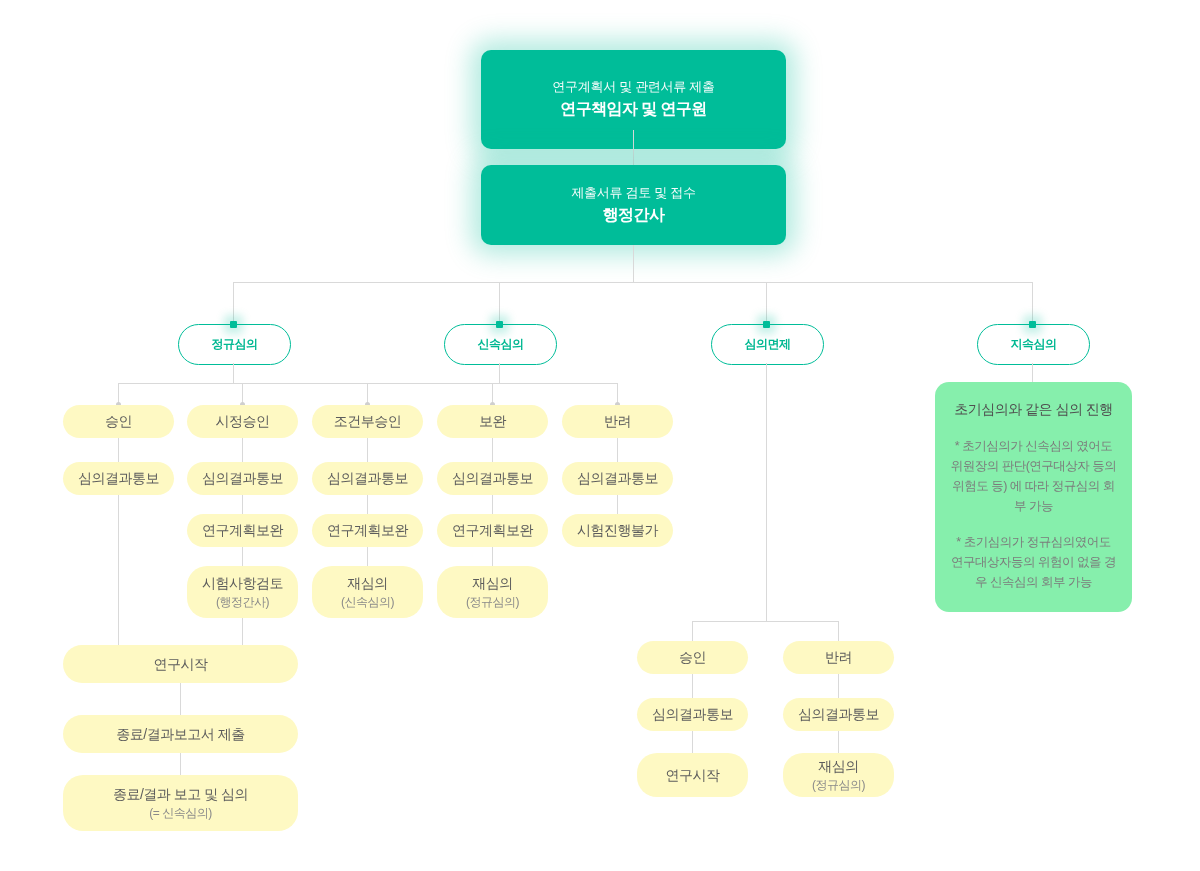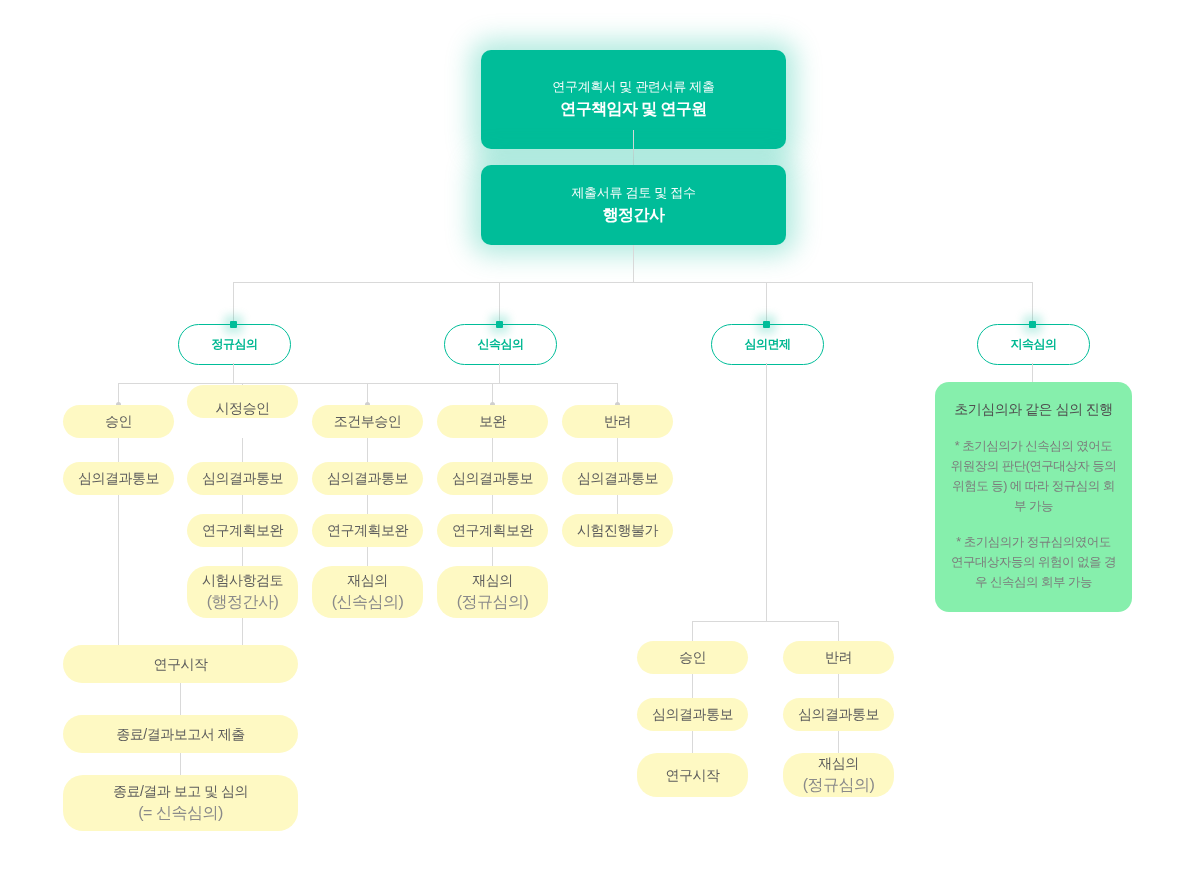--- a/index.html
+++ b/index.html
@@ -52,21 +52,21 @@
   .gn{
     position:absolute;
     background:#fef9c3;
     border-radius:20px;
     color:#5c5c5c;
     display:flex;flex-direction:column;
     align-items:center;justify-content:center;
     text-align:center;
     font-size:14px;letter-spacing:-.5px;line-height:1.35;
   }
-  .gn .n2{font-size:16px;color:#8a8a8a;margin-top:1px;}
+  .gn .n2{font-size:12px;color:#8a8a8a;margin-top:1px;}
   .gdot{
     position:absolute;
     width:5px;height:5px;border-radius:50%;
     background:#cfcfcf;
   }
 
   
   .note{
     position:absolute;
     background:#86efac;
@@ -138,21 +138,21 @@
   <div class="gn" style="left:63px;top:405px;width:111px;height:33px;">
     <div>승인</div>
   </div>
   <div class="ln v" style="left:118px;top:438px;height:24px;"></div>
   <div class="gn" style="left:63px;top:462px;width:111px;height:33px;">
     <div>심의결과통보</div>
   </div>
   <div class="ln v" style="left:118px;top:495px;height:150px;"></div>
 
   <div class="gdot" style="left:240px;top:402px;"></div>
-  <div class="gn" style="left:187px;top:385px;width:111px;height:33px;justify-content:flex-end;">
+  <div class="gn" style="left:187px;top:405px;width:111px;height:33px;">
     <div>시정승인</div>
   </div>
   <div class="ln v" style="left:242px;top:438px;height:24px;"></div>
   <div class="gn" style="left:187px;top:462px;width:111px;height:33px;">
     <div>심의결과통보</div>
   </div>
   <div class="ln v" style="left:242px;top:495px;height:19px;"></div>
   <div class="gn" style="left:187px;top:514px;width:111px;height:33px;">
     <div>연구계획보완</div>
   </div>

